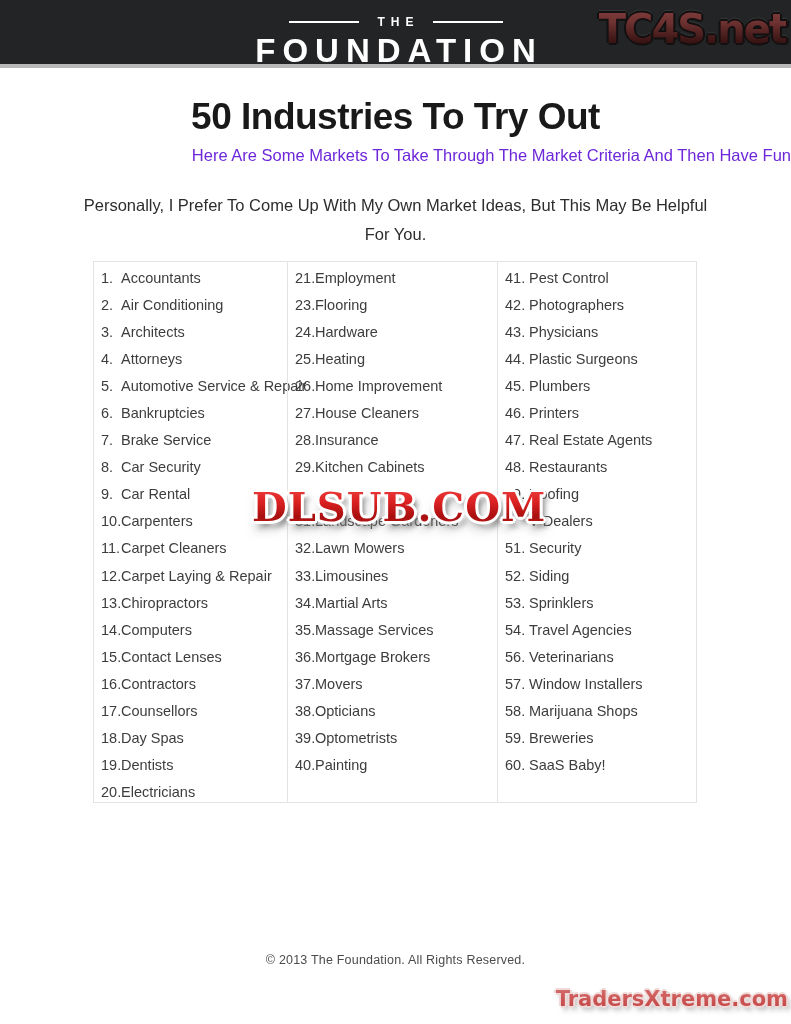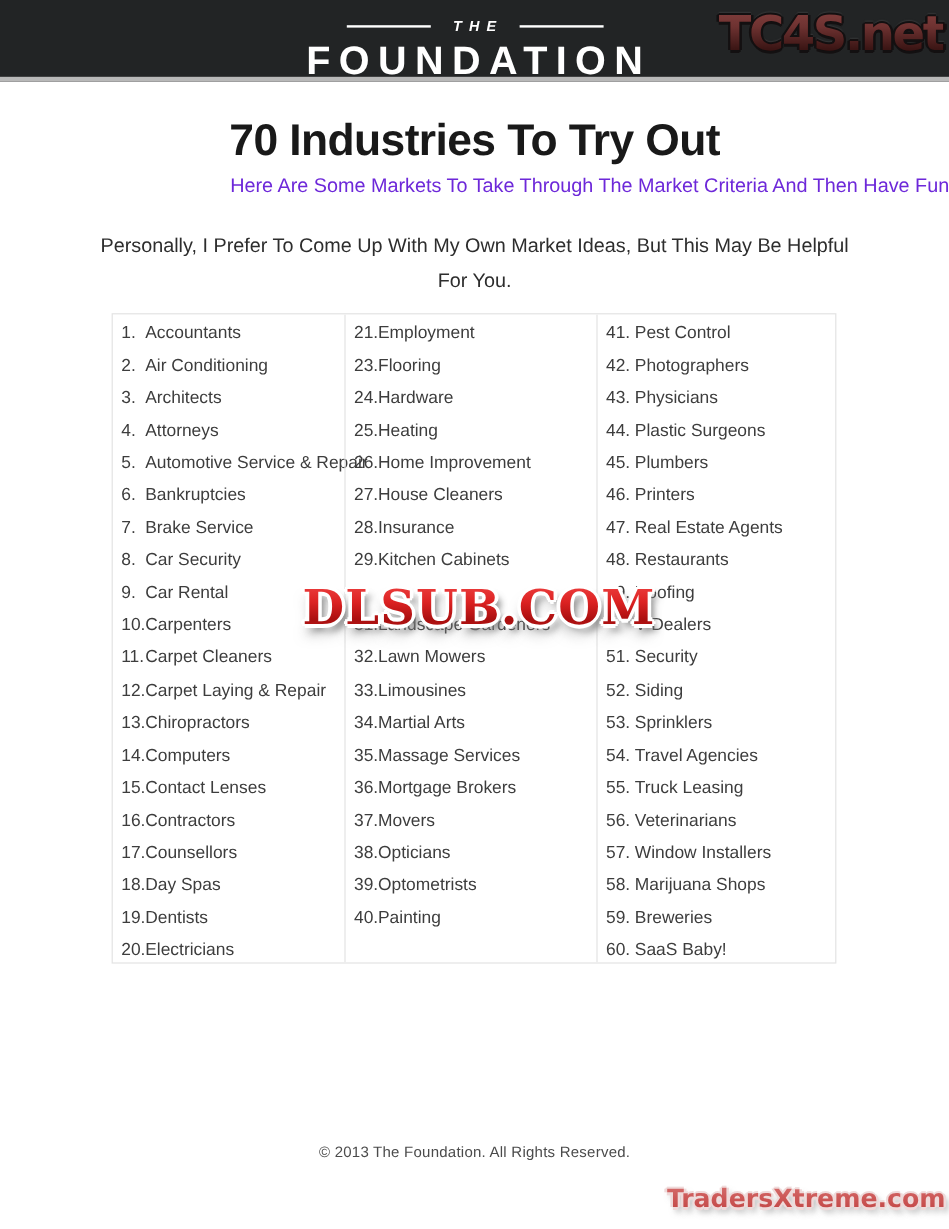--- a/index.html
+++ b/index.html
@@ -6,21 +6,21 @@
   body {
     width:791px; height:1024px; position:relative; overflow:hidden;
     background:#ffffff; font-family:"Liberation Sans", sans-serif;
   }
   
   .header {
     position:absolute; left:0; top:0; width:791px; height:68px;
     background:#222425; border-bottom:4px solid #b8b8b8;
   }
   .brand { position:absolute; left:0; right:0; top:15px; text-align:center; color:#ffffff; }
-  .brand-top { display:flex; align-items:center; justify-content:center; gap:13px;font-style:italic; }
+  .brand-top { display:flex; align-items:center; justify-content:center; gap:13px; }
   .brand-top .rule { width:70px; height:2px; background:#ffffff; }
   .brand-the { font-size:12px; font-weight:bold; letter-spacing:6px; margin-left:6px; }
   .brand-main { margin-top:3px; font-size:33px; font-weight:bold; letter-spacing:7px; margin-left:7px; }
   
   .title {
     position:absolute; top:96px; left:0; width:791px; text-align:center;
     font-size:37px; font-weight:800; color:#191919; letter-spacing:-0.5px;
   }
   .subtitle {
     position:absolute; top:146px; left:0; width:791px; text-align:right;
@@ -94,21 +94,21 @@
   </div>
 </div>
 
 <div class="wm wm-tc4s">
   <span class="wm-stack">
     <span class="under">TC4S.net</span>
     <span class="over">TC4S.net</span>
   </span>
 </div>
 
-<div class="title">70 Industries To Try Out</div>
+<div class="title">50 Industries To Try Out</div>
 <div class="subtitle">Here Are Some Markets To Take Through The Market Criteria And Then Have Fun</div>
 <div class="intro">
   <div>Personally, I Prefer To Come Up With My Own Market Ideas, But This May Be Helpful</div>
   <div>For You.</div>
 </div>
 
 <div class="table">
   <div class="col col-1">
 
       <div class="row">
@@ -374,24 +374,20 @@
       <div class="row">
         <span class="num">53.</span>
         <span class="label">Sprinklers</span>
       </div>
 
       <div class="row">
         <span class="num">54.</span>
         <span class="label">Travel Agencies</span>
       </div>
 
-      <div class="row">
-        <span class="num">55.</span>
-        <span class="label">Truck Leasing</span>
-      </div>
 
       <div class="row">
         <span class="num">56.</span>
         <span class="label">Veterinarians</span>
       </div>
 
       <div class="row">
         <span class="num">57.</span>
         <span class="label">Window Installers</span>
       </div>

